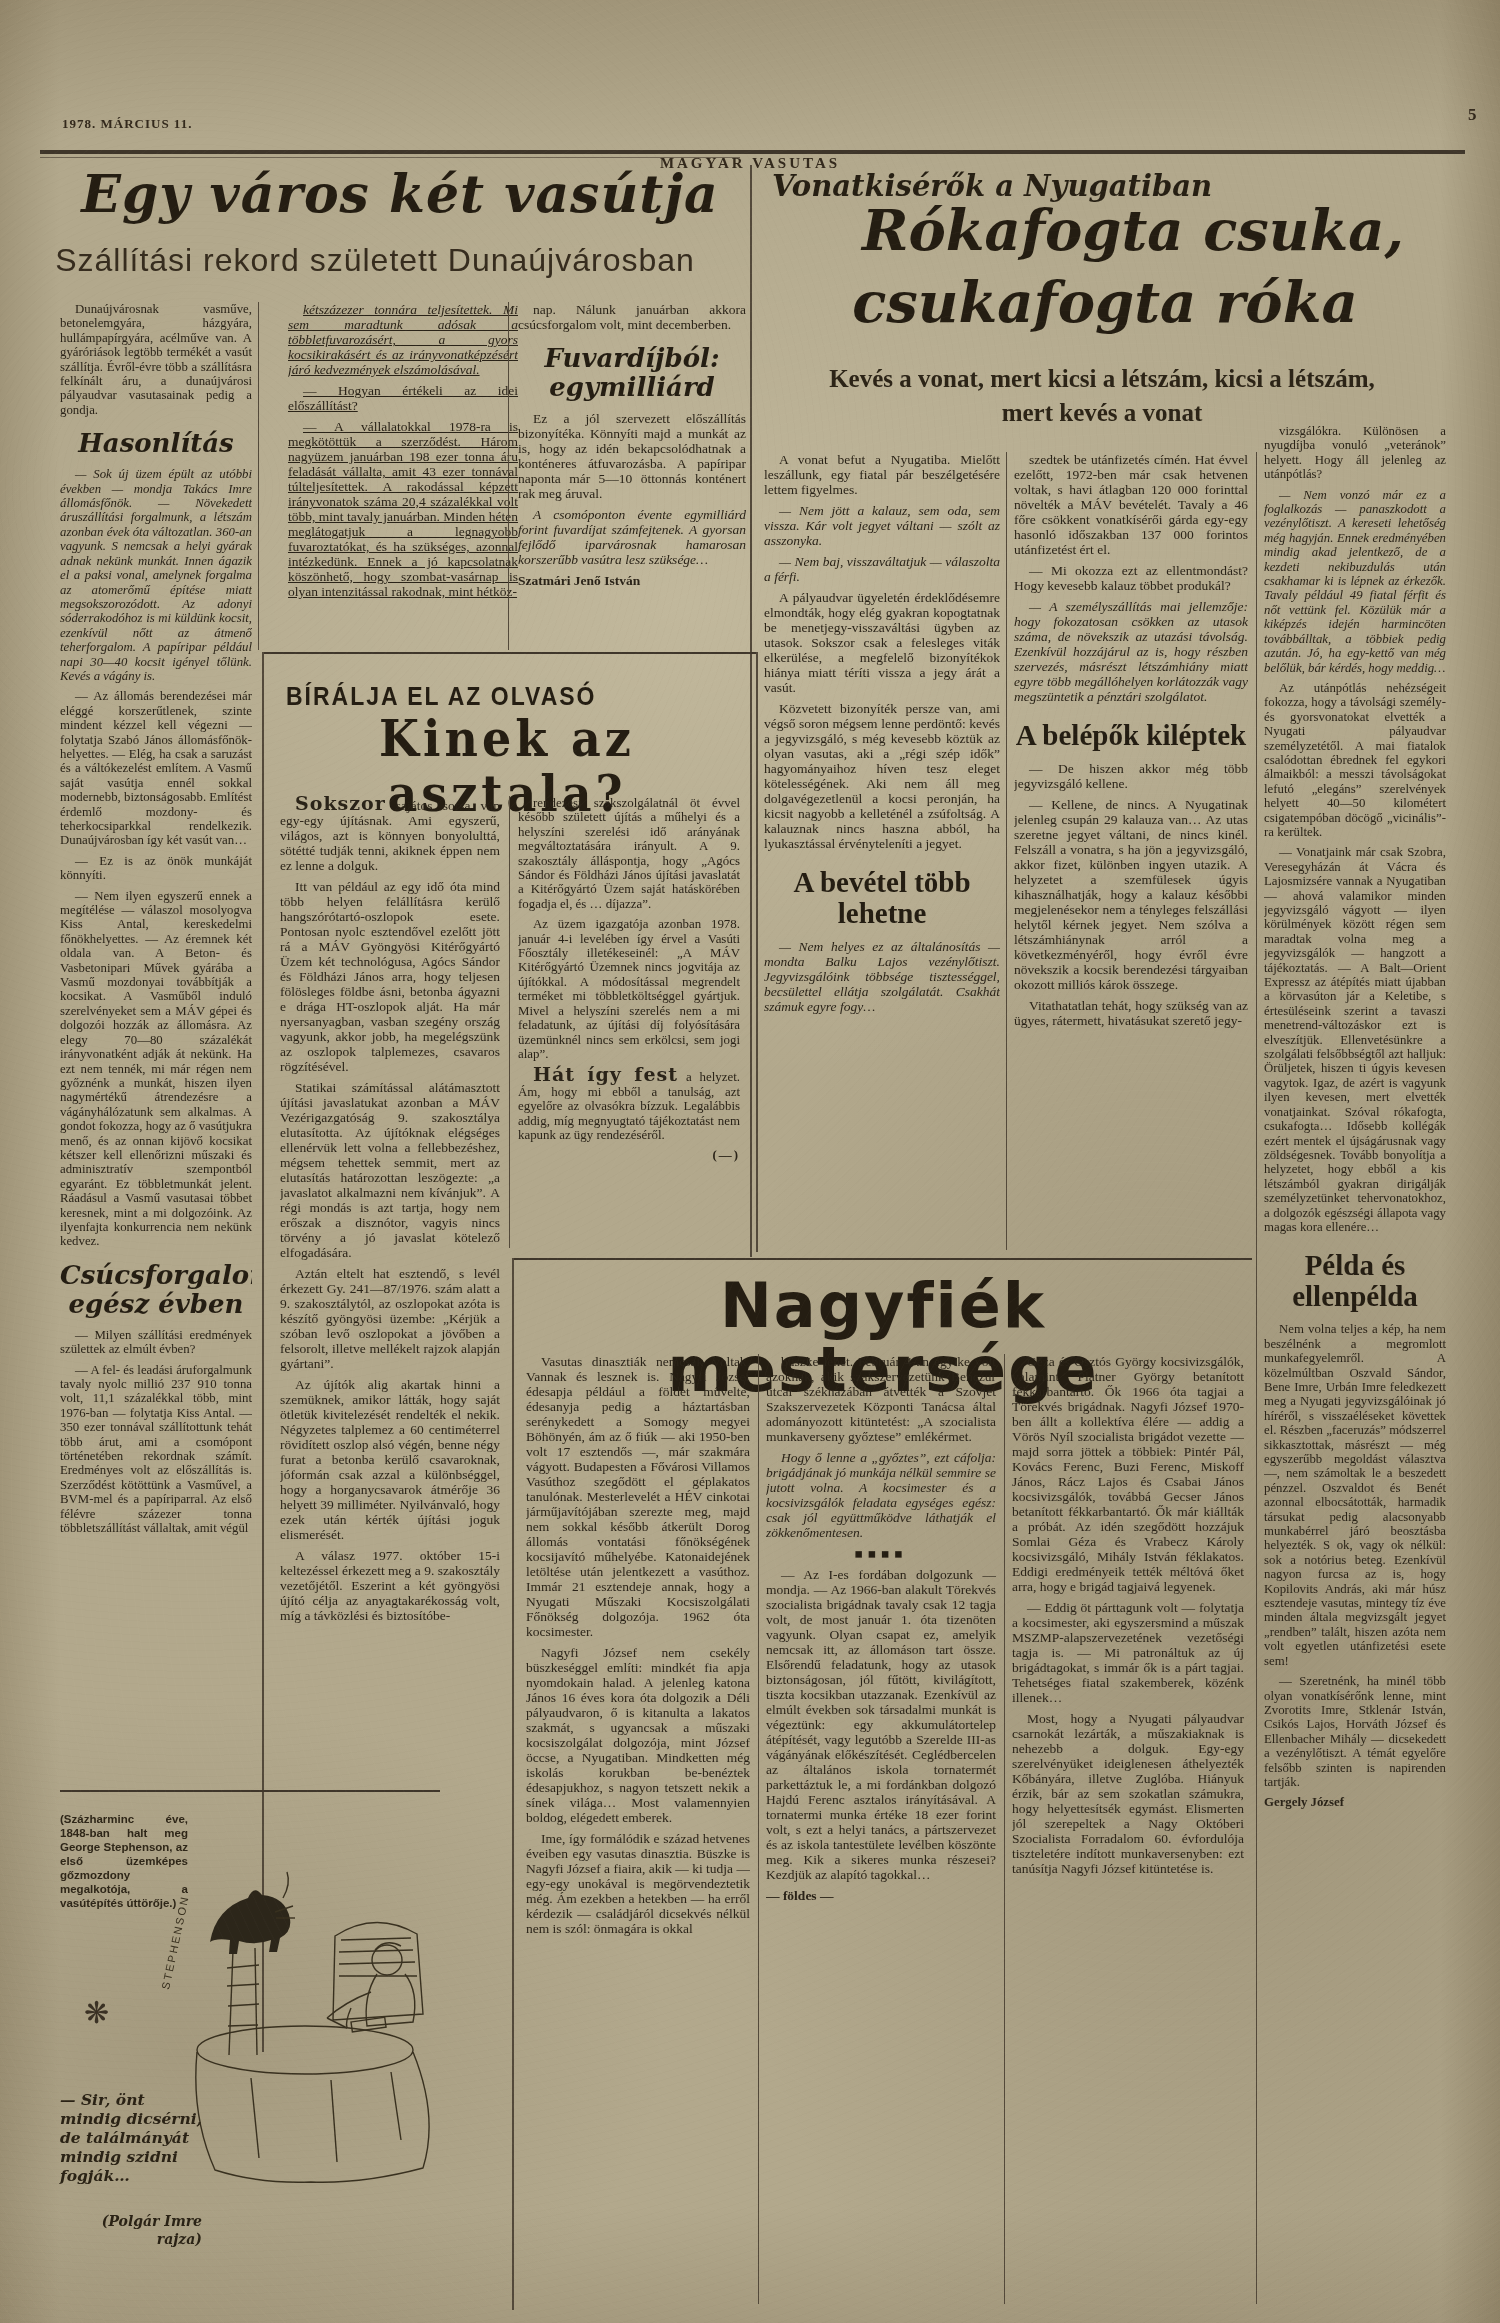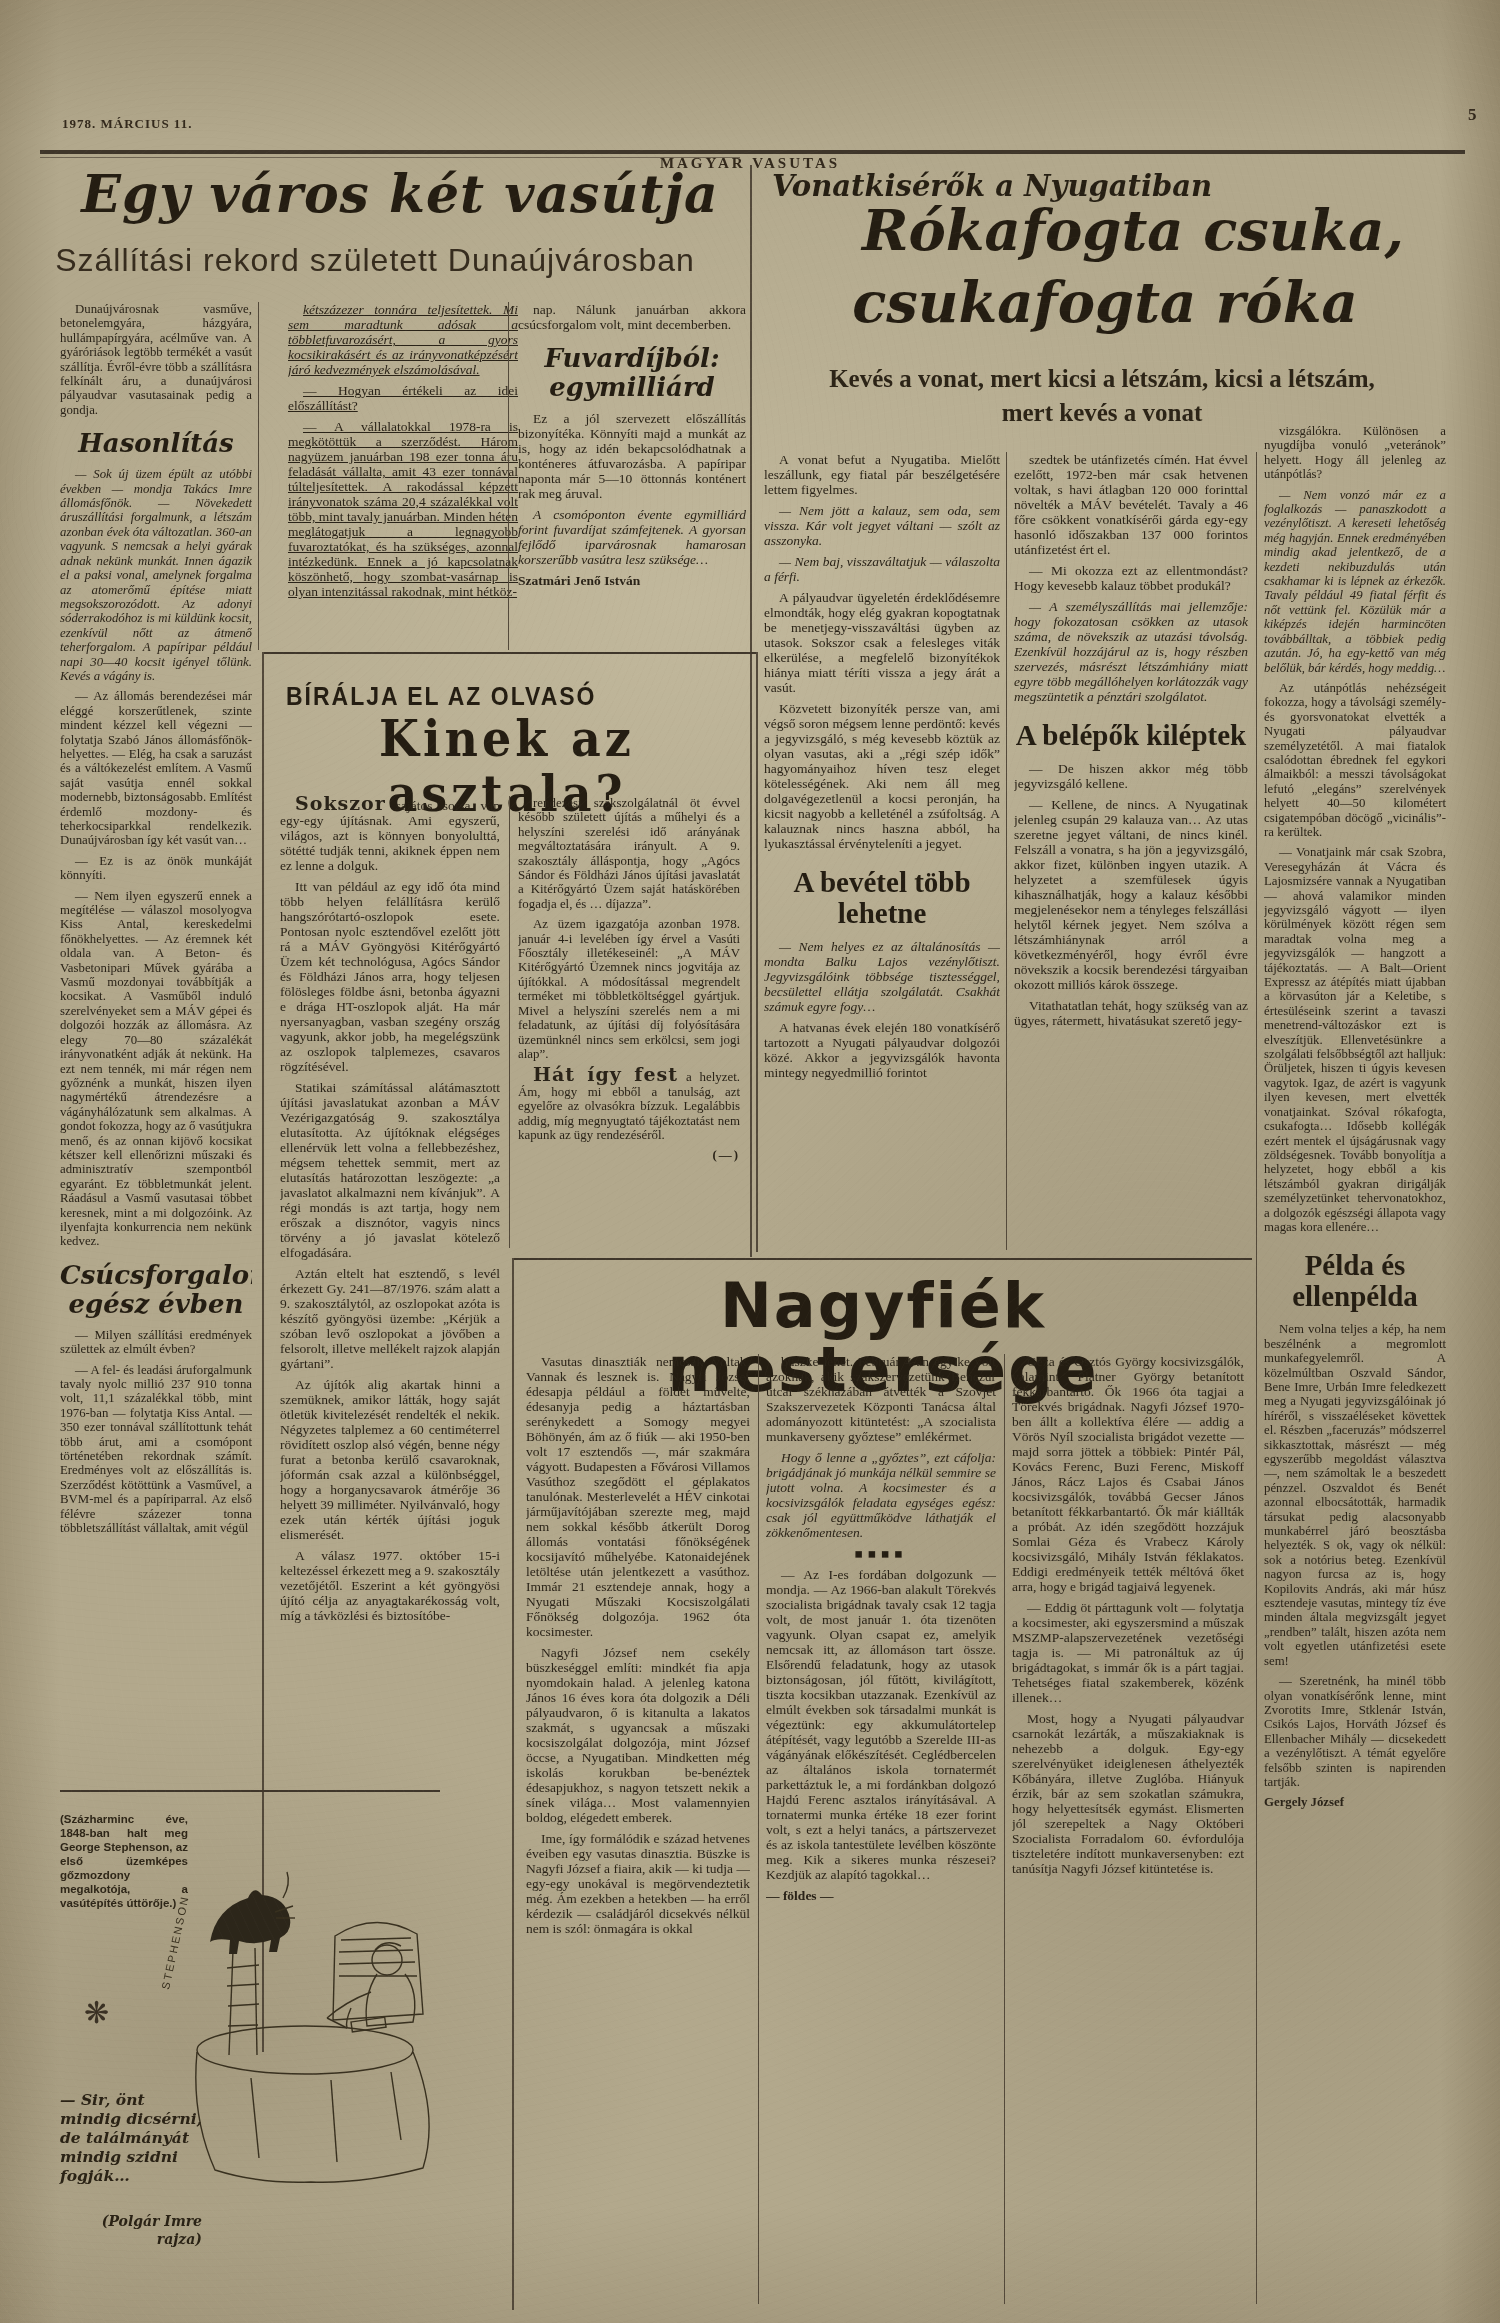--- a/index.html
+++ b/index.html
@@ -177,21 +177,20 @@
 <div class="abs rsub" style="left:756px;top:398px;width:692px;">mert kevés a vonat</div>
 
 <div class="col" style="left:764px;top:452px;width:236px;height:796px;">
     <div class="blk p">A vonat befut a Nyugatiba. Mielőtt leszállunk, egy fiatal pár beszélgetésére lettem figyelmes.</div>
     <div class="blk pi">— Nem jött a kalauz, sem oda, sem vissza. Kár volt jegyet váltani — szólt az asszonyka.</div>
     <div class="blk pi">— Nem baj, visszaváltatjuk — válaszolta a férfi.</div>
     <div class="blk p">A pályaudvar ügyeletén érdeklődésemre elmondták, hogy elég gyakran kopogtatnak be menetjegy-visszaváltási ügyben az utasok. Sokszor csak a felesleges viták elkerülése, a megfelelő bizonyítékok hiánya miatt téríti vissza a jegy árát a vasút.</div>
     <div class="blk p">Közvetett bizonyíték persze van, ami végső soron mégsem lenne perdöntő: kevés a jegyvizsgáló, s még kevesebb köztük az olyan vasutas, aki a „régi szép idők” hagyományaihoz híven tesz eleget kötelességének. Aki nem áll meg dolgavégezetlenül a kocsi peronján, ha kicsit nagyobb a kelleténél a zsúfoltság. A kalauznak nincs haszna abból, ha lyukasztással érvényteleníti a jegyet.</div>
     <div class="blk h2">A bevétel több lehetne</div>
     <div class="blk pi">— Nem helyes ez az általánosítás — mondta Balku Lajos vezénylőtiszt. Jegyvizsgálóink többsége tisztességgel, becsülettel ellátja szolgálatát. Csakhát számuk egyre fogy…</div>
-    <div class="blk p">A hatvanas évek elején 180 vonatkísérő tartozott a Nyugati pályaudvar dolgozói közé. Akkor a jegyvizsgálók havonta mintegy negyedmillió forintot</div>
   </div>
 <div class="col" style="left:1014px;top:452px;width:234px;height:800px;">
     <div class="blk p">szedtek be utánfizetés címén. Hat évvel ezelőtt, 1972-ben már csak hetvenen voltak, s havi átlagban 120 000 forinttal növelték a MÁV bevételét. Tavaly a 46 főre csökkent vonatkísérői gárda egy-egy hasonló időszakban 137 000 forintos utánfizetést ért el.</div>
     <div class="blk p">— Mi okozza ezt az ellentmondást? Hogy kevesebb kalauz többet produkál?</div>
     <div class="blk pi">— A személyszállítás mai jellemzője: hogy fokozatosan csökken az utasok száma, de növekszik az utazási távolság. Ezenkívül hozzájárul az is, hogy részben szervezés, másrészt létszámhiány miatt egyre több megállóhelyen korlátozzák vagy megszüntetik a pénztári szolgálatot.</div>
     <div class="blk h2">A belépők kiléptek</div>
     <div class="blk p">— De hiszen akkor még több jegyvizsgáló kellene.</div>
     <div class="blk p">— Kellene, de nincs. A Nyugatinak jelenleg csupán 29 kalauza van… Az utas szeretne jegyet váltani, de nincs kinél. Felszáll a vonatra, s ha jön a jegyvizsgáló, akkor fizet, különben ingyen utazik. A helyzetet a szemfülesek úgyis kihasználhatják, hogy a kalauz későbbi megjelenésekor nem a tényleges felszállási helytől kérnek jegyet. Nem szólva a létszámhiánynak arról a következményéről, hogy évről évre növekszik a kocsik berendezési tárgyaiban okozott milliós károk összege.</div>
     <div class="blk p">Vitathatatlan tehát, hogy szükség van az ügyes, rátermett, hivatásukat szerető jegy-</div>
   </div>

